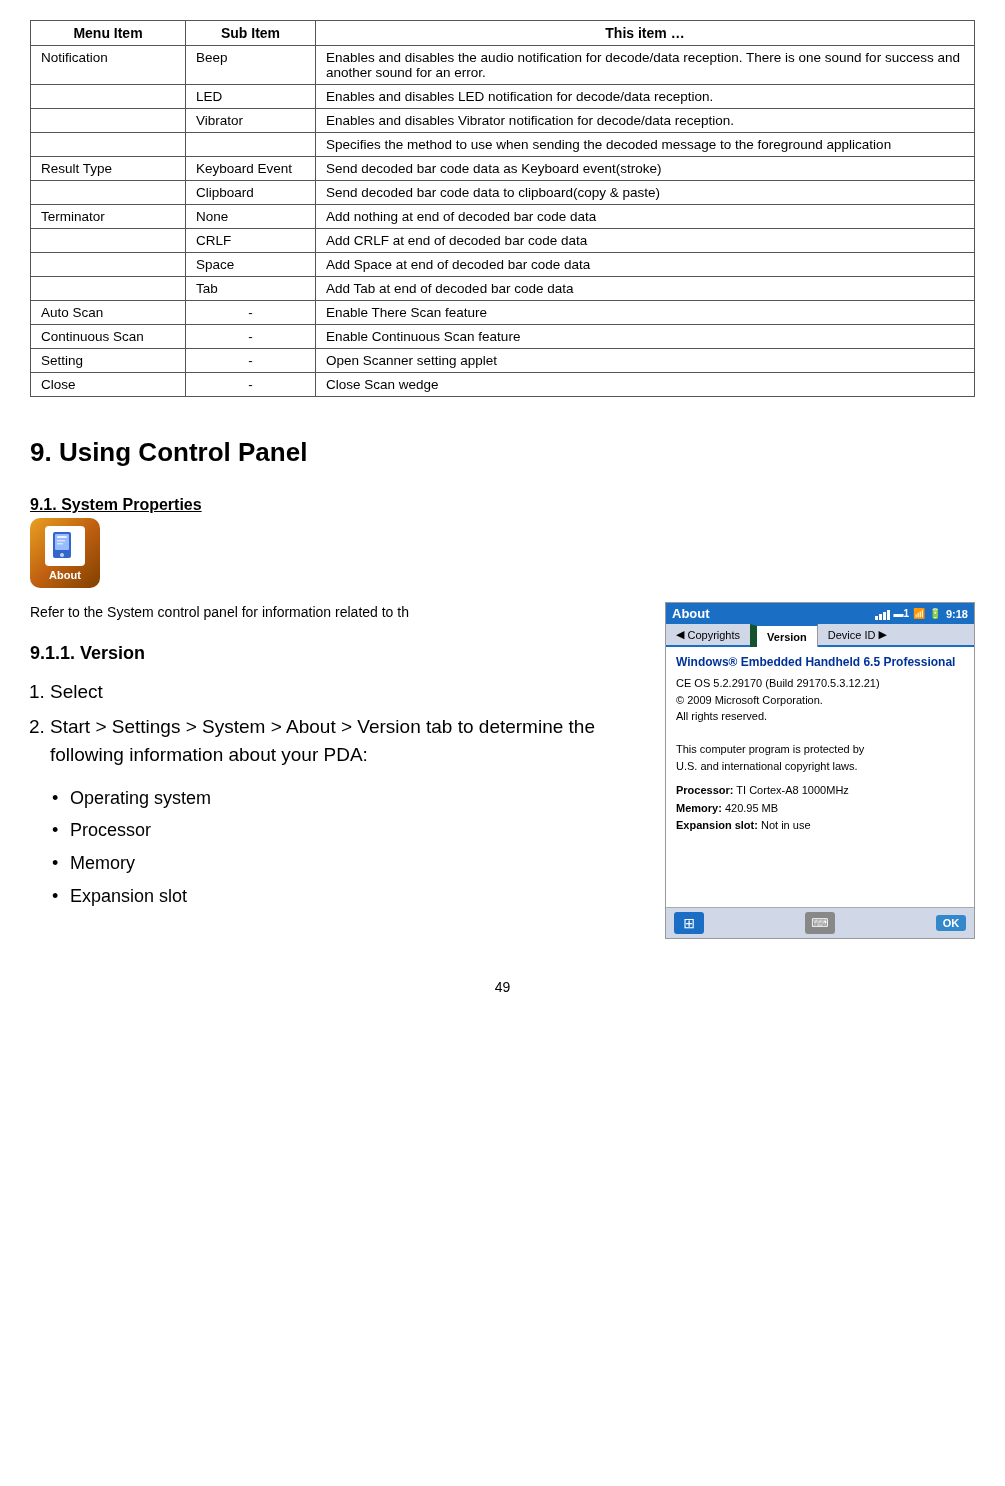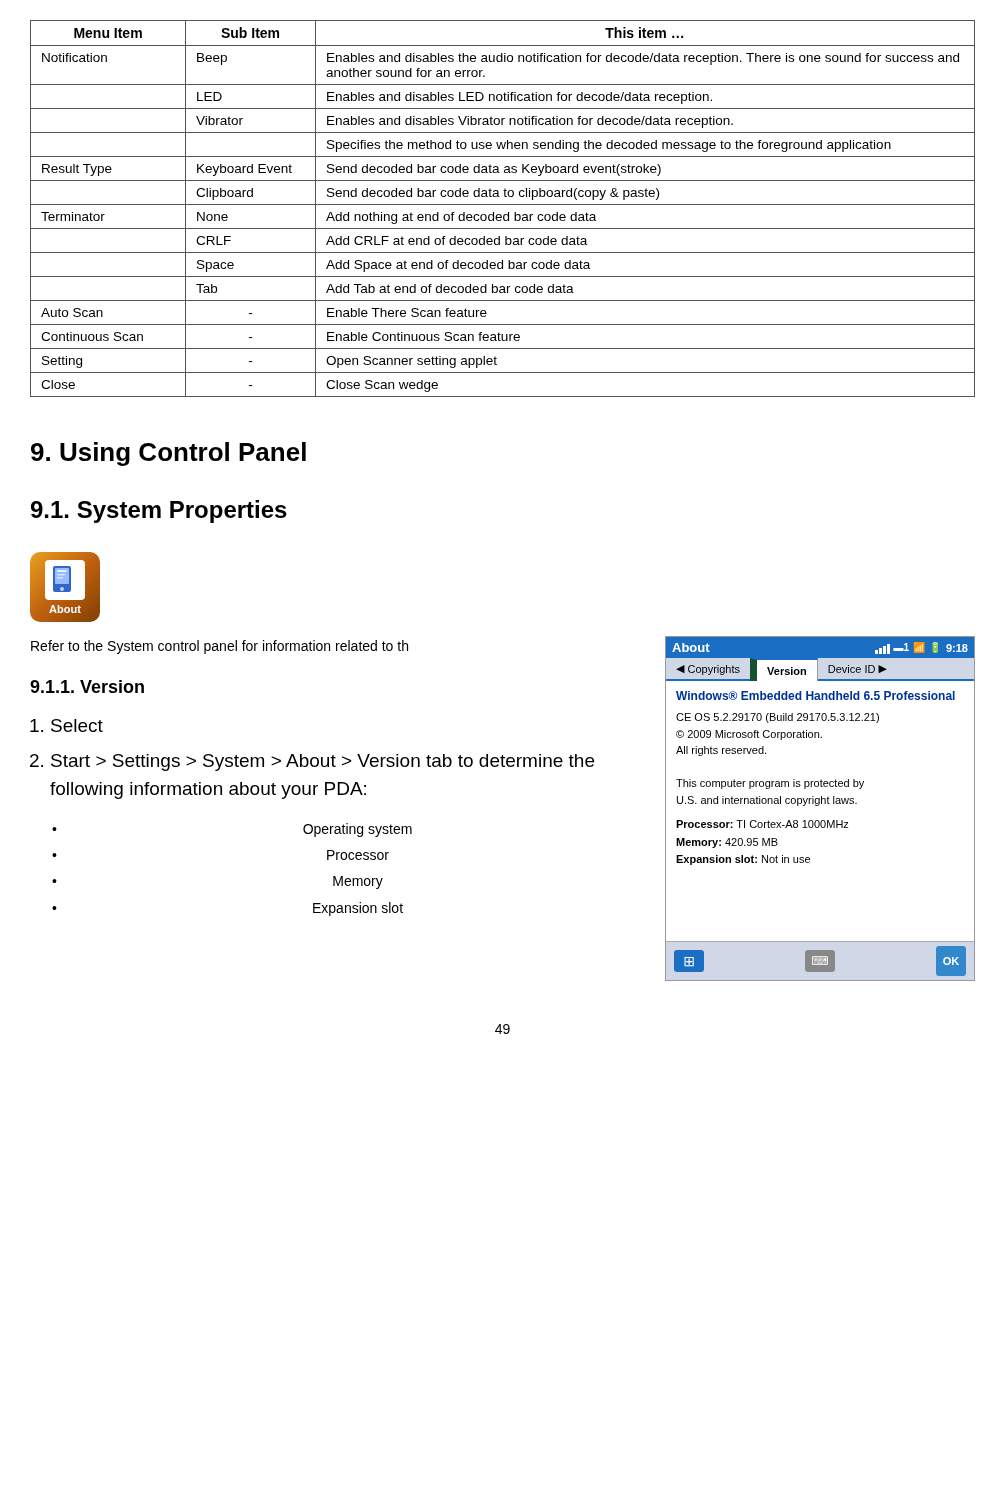--- a/index.html
+++ b/index.html
@@ -37,23 +37,24 @@
     .center-dash { text-align: center; }
 
     
     .section-9 {
       font-size: 26px;
       font-weight: bold;
       margin-bottom: 28px;
       margin-top: 10px;
     }
     .section-91 {
-      font-size: 24px;
-      font-weight: bold;
-      margin-bottom: 28px;
+      font-size: 16px;
+      font-weight: bold;
+      margin-bottom: 4px;
+      text-decoration: underline;
     }
     .section-911 {
       font-size: 18px;
       font-weight: bold;
       margin-bottom: 14px;
       margin-top: 20px;
     }
 
     
     .icon-area {
@@ -123,24 +124,23 @@
       line-height: 1.5;
       font-size: 19px;
     }
     .bullet-list {
       list-style: none;
       margin-left: 40px;
     }
     .bullet-list li {
       padding-left: 0;
       margin-bottom: 4px;
-      font-size: 14px;
+      font-size: 18px;
       line-height: 1.6;
       position: relative;
-      text-align: center;
     }
     .bullet-list li::before {
       content: "•";
       position: absolute;
       left: -18px;
     }
 
     
     .device-screenshot {
       width: 310px;
@@ -236,21 +236,21 @@
       background: #1a6fc4;
       border-radius: 3px;
       display: flex;
       align-items: center;
       justify-content: center;
       color: #fff;
       font-size: 14px;
     }
     .device-ok-btn {
       width: 30px;
-      height: 30px;
+      height: 16px;
       background: #3388cc;
       border-radius: 3px;
       display: flex;
       align-items: center;
       justify-content: center;
       color: #fff;
       font-size: 11px;
       font-weight: bold;
     }
     .device-kbd-btn {

